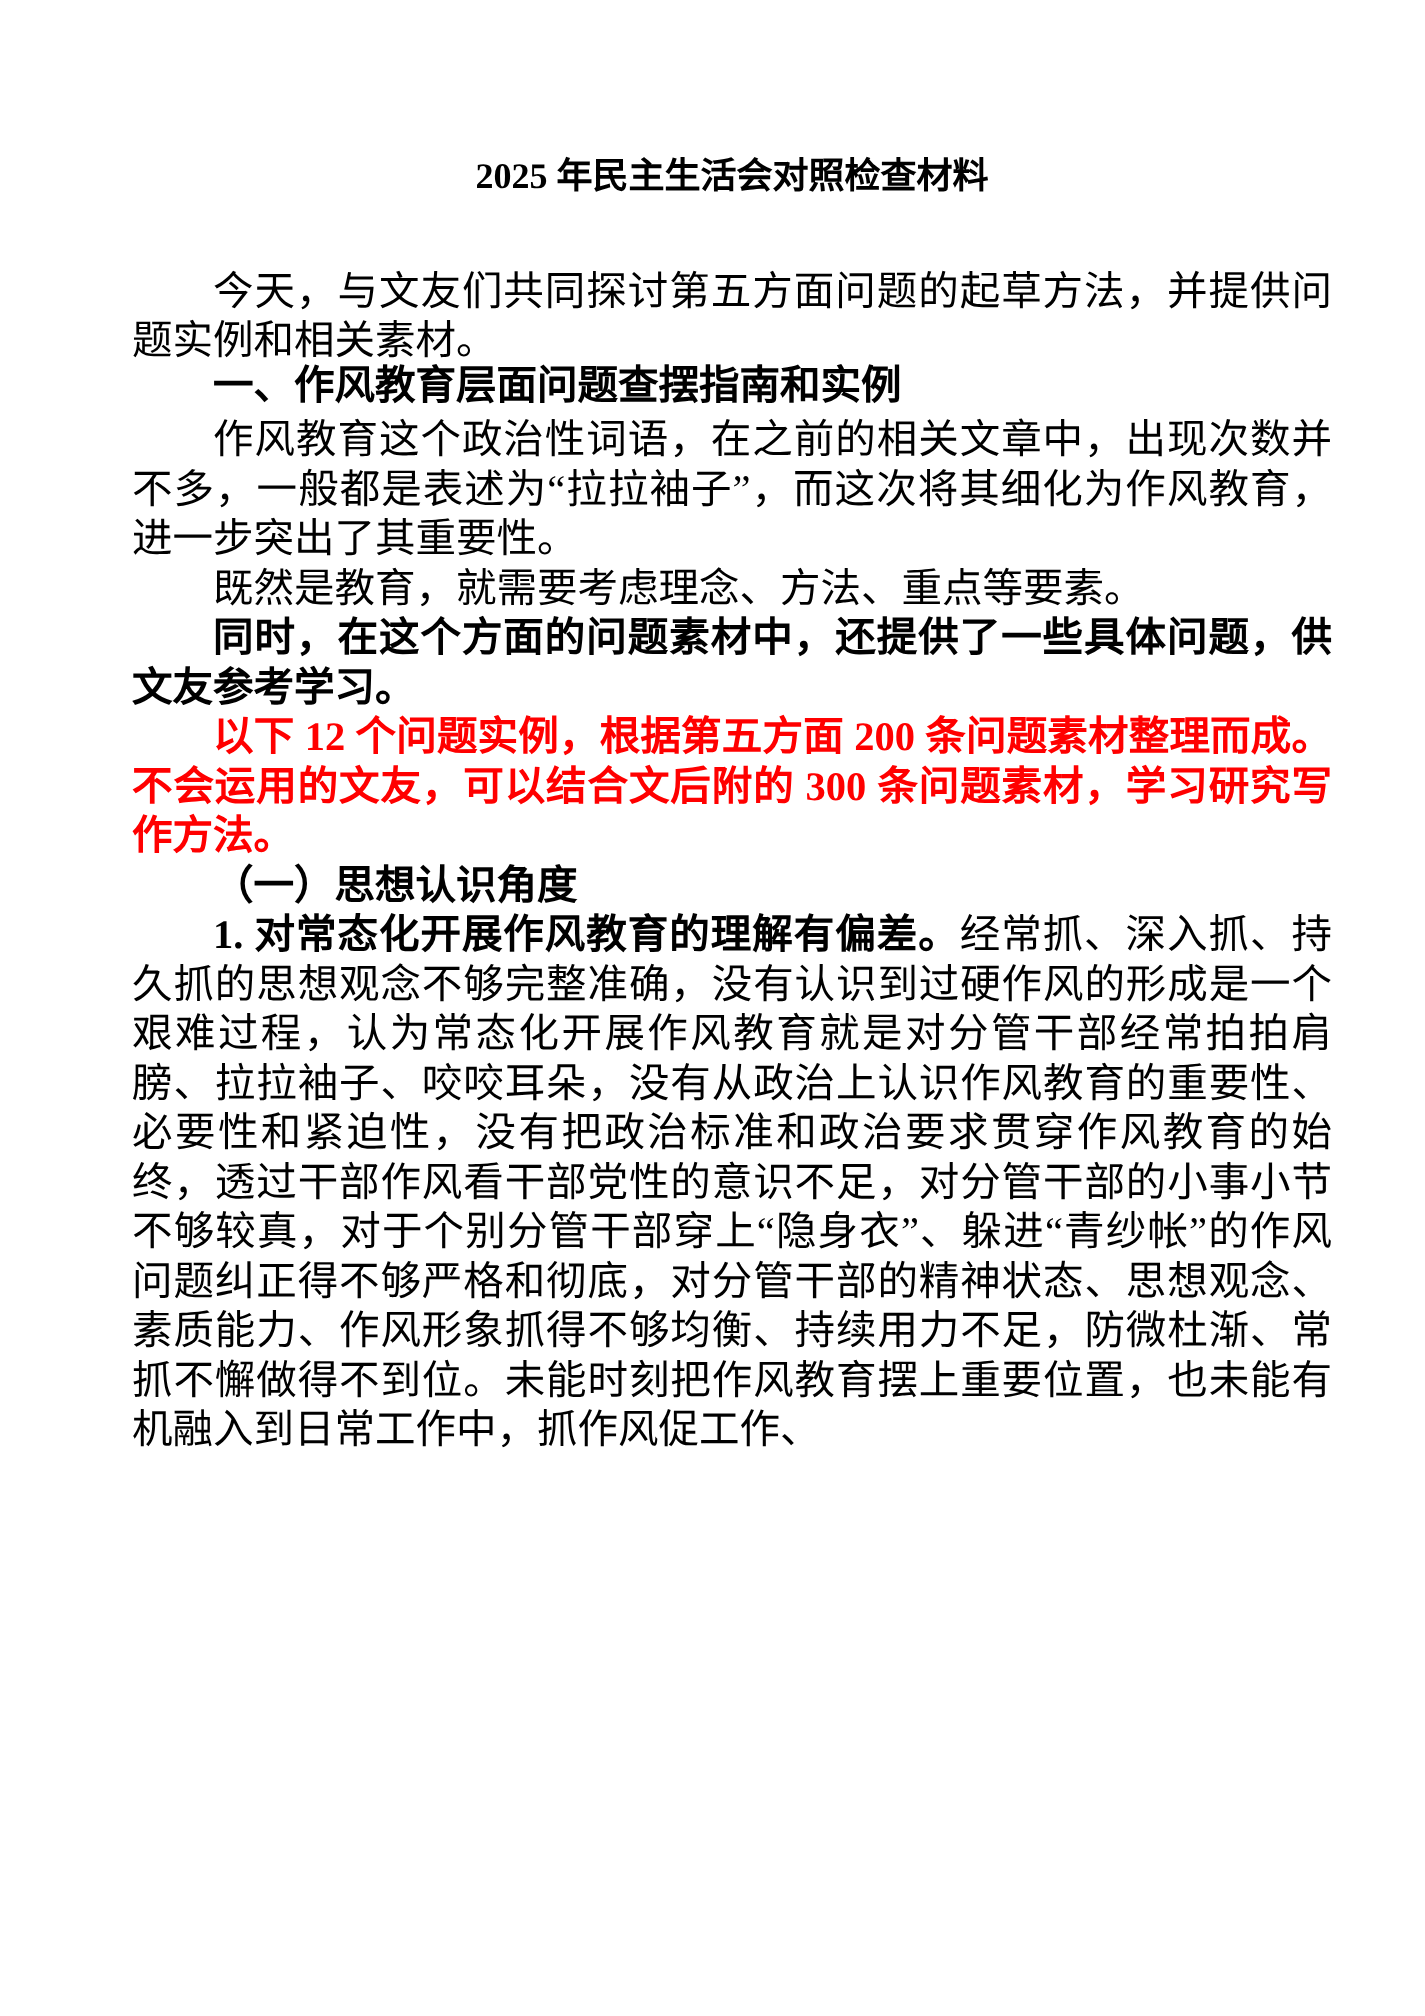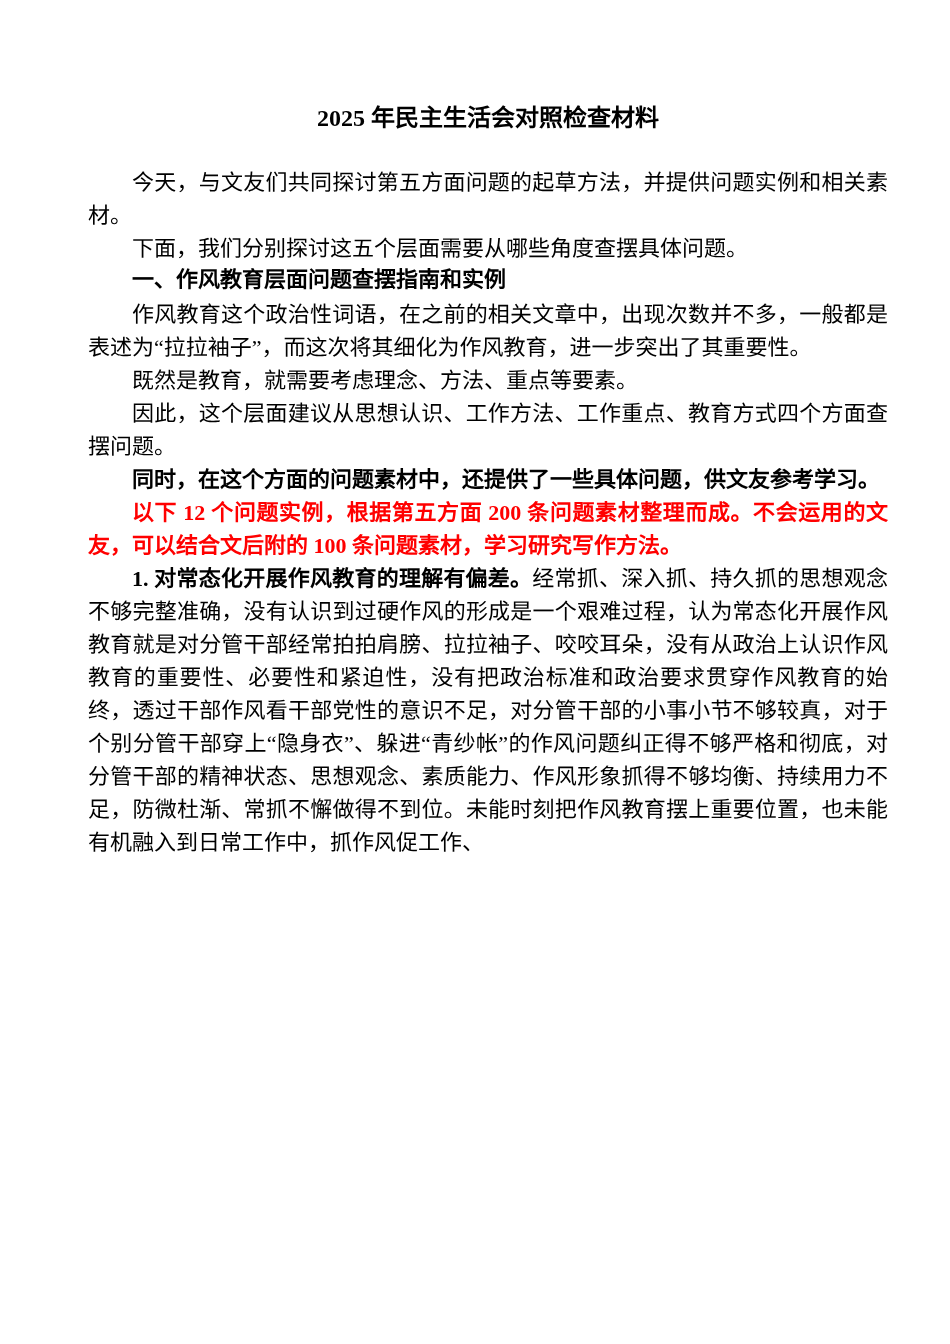--- a/index.html
+++ b/index.html
@@ -16,22 +16,22 @@
     padding:96px 62px 0 88px;
   }
   .doc-title {
     text-align:center;
     font-weight:bold;
     font-size:24px;
     line-height:44px;
     margin:0;
   }
   .doc-body {
-    margin-top:26px;
-    font-size:22px;
+    margin-top:38px;
+    font-size:27px;
     line-height:33px;
     text-align:justify;
   }
   .doc-body p { margin:0; text-indent:2em; }
   .h-hei {
     font-weight:bold;
     font-family:Liberation Mono, monospace;
   }
   .h-kai { font-weight:bold; }
   .bold-para { font-weight:bold; }
@@ -40,23 +40,22 @@
 </style>
 </head>
 <body>
 
 <div class="page">
 
   <h1 class="doc-title">2025 年民主生活会对照检查材料</h1>
 
   <div class="doc-body">
     <p>今天，与文友们共同探讨第五方面问题的起草方法，并提供问题实例和相关素材。</p>
-    <p>下面，我们分别探讨这五个层面需要从哪些角度查摆具体问题。</p>
     <p class="h-hei">一、作风教育层面问题查摆指南和实例</p>
     <p>作风教育这个政治性词语，在之前的相关文章中，出现次数并不多，一般都是表述为“拉拉袖子”，而这次将其细化为作风教育，进一步突出了其重要性。</p>
     <p>既然是教育，就需要考虑理念、方法、重点等要素。</p>
-    <p>因此，这个层面建议从思想认识、工作方法、工作重点、教育方式四个方面查摆问题。</p>
     <p class="bold-para">同时，在这个方面的问题素材中，还提供了一些具体问题，供文友参考学习。</p>
-    <p class="red-para">以下 12 个问题实例，根据第五方面 200 条问题素材整理而成。不会运用的文友，可以结合文后附的 100 条问题素材，学习研究写作方法。</p>
+    <p class="red-para">以下 12 个问题实例，根据第五方面 200 条问题素材整理而成。不会运用的文友，可以结合文后附的 300 条问题素材，学习研究写作方法。</p>
+    <p class="h-kai">（一）思想认识角度</p>
     <p><span class="item-lead">1. 对常态化开展作风教育的理解有偏差。</span><span>经常抓、深入抓、持久抓的思想观念不够完整准确，没有认识到过硬作风的形成是一个艰难过程，认为常态化开展作风教育就是对分管干部经常拍拍肩膀、拉拉袖子、咬咬耳朵，没有从政治上认识作风教育的重要性、必要性和紧迫性，没有把政治标准和政治要求贯穿作风教育的始终，透过干部作风看干部党性的意识不足，对分管干部的小事小节不够较真，对于个别分管干部穿上“隐身衣”、躲进“青纱帐”的作风问题纠正得不够严格和彻底，对分管干部的精神状态、思想观念、素质能力、作风形象抓得不够均衡、持续用力不足，防微杜渐、常抓不懈做得不到位。未能时刻把作风教育摆上重要位置，也未能有机融入到日常工作中，抓作风促工作、</span></p>
   </div>
 
 </div>
 
 </body></html>

